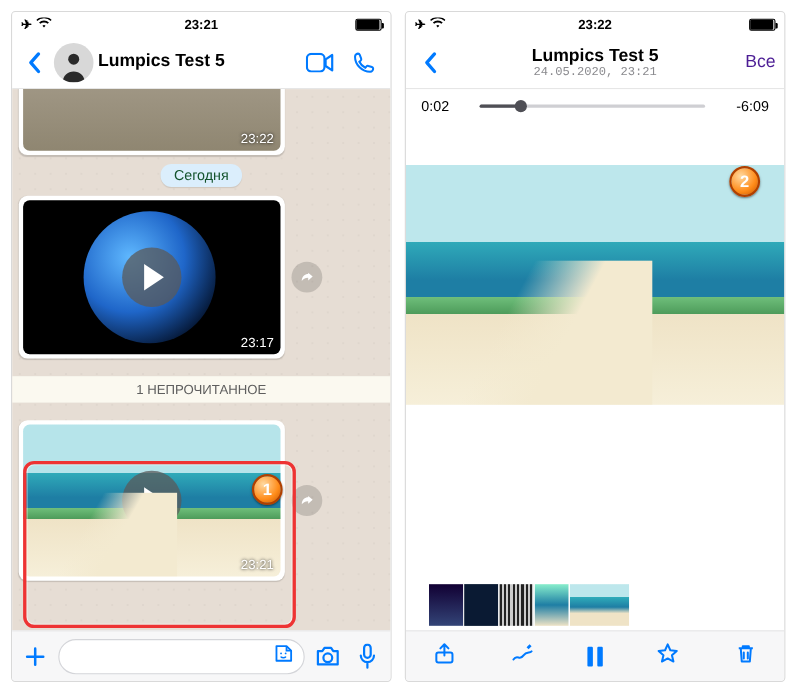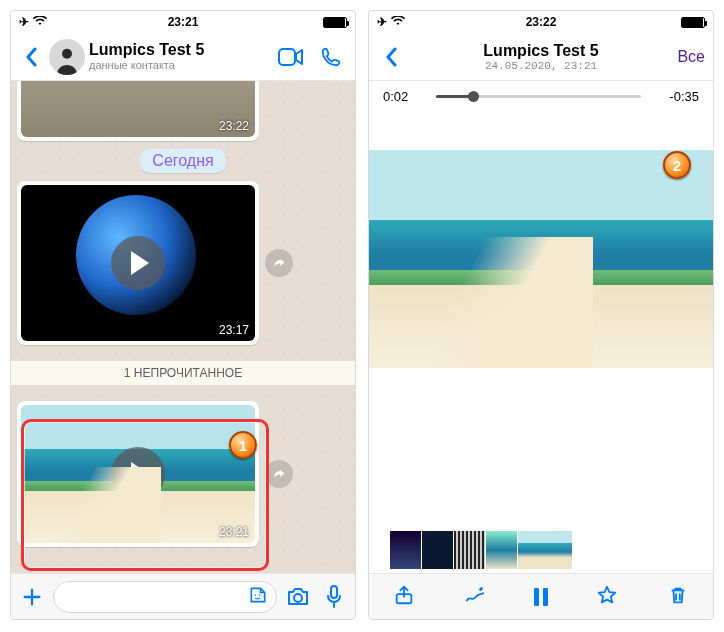--- a/index.html
+++ b/index.html
@@ -74,31 +74,31 @@
   .playbtn::after{
     content:""; border-left:18px solid #fff; border-top:12px solid transparent; border-bottom:12px solid transparent;
     margin-left:4px;
   }
   .fwd-circle {
     position:absolute; right:-34px; top:50%; margin-top:-14px;
     width:28px;height:28px;border-radius:50%; background:rgba(0,0,0,.15);
     display:flex;align-items:center;justify-content:center; color:#fff;
   }
   .date-chip {
-    margin:8px auto; background:#dbeefc; color:#8b5cf6; font-size:16px;
+    margin:8px auto; background:#dbeefc; color:#14532d; font-size:13px;
     padding:3px 12px; border-radius:10px; width:max-content;
     box-shadow:0 1px 1px rgba(0,0,0,.1);
   }
   .unread-bar {
     background:#fbf9f0; text-align:center; font-size:12px; color:#5e5e5e;
     padding:5px 0; margin:16px -6px;
   }
   
   .rock { height:88px; background:linear-gradient(#a89f8e,#8f8671); }
-  .earth { height:156px; background:#000; }
+  .earth { height:140px; background:#000; }
   .earth .globe{ width:120px;height:120px;border-radius:50%;
     background:radial-gradient(circle at 35% 35%, #5fb8ff 0%, #1f66c9 45%, #04142f 80%);
     position:absolute; left:55px; top:10px;
   }
   .beach { height:138px;
     background:linear-gradient(#b6e4ea 0%, #b6e4ea 32%, #2faab9 32%, #1e7ea4 48%, #1e7ea4 55%, #6fbf7b 55%, #4e9c5b 62%, #efe3c6 62%, #f6efd9 100%);
   }
   .beach::after{
     content:""; position:absolute; left:0; bottom:0; width:60%; height:55%;
     background:linear-gradient(120deg, transparent 40%, #f3ead0 60%);
@@ -190,21 +190,20 @@
         </svg>
     </div>
     <div class="avatar">
       <svg viewBox="0 0 24 24">
           <circle cx="12" cy="7" r="4" fill="#2a2a2a"></circle>
           <path d="M4 24c0-5 3.6-8 8-8s8 3 8 8" fill="#2a2a2a"></path>
         </svg>
     </div>
     <div class="title-col">
       <div class="chat-title">Lumpics Test 5</div>
-      <div class="chat-sub">данные контакта</div>
     </div>
     <div class="hdr-icon">
       <svg width="26" height="18" viewBox="0 0 26 18">
           <rect x="1" y="1" width="16" height="16" rx="4" fill="none" stroke="#007aff" stroke-width="2"></rect>
           <path d="M18 6l6-4v14l-6-4z" fill="none" stroke="#007aff" stroke-width="2" stroke-linejoin="round"></path>
         </svg>
     </div>
     <div class="hdr-icon">
       <svg width="22" height="22" viewBox="0 0 24 24">
           <path d="M6 3c-1 0-3 1-3 3 0 8 7 15 15 15 2 0 3-2 3-3 0-.8-.5-1.4-1.3-1.7l-3.4-1.1c-.8-.3-1.6 0-2.1.6l-1 1.2a12 12 0 01-5.9-5.9l1.2-1c.6-.5.9-1.3.6-2.1L7.7 4.3C7.4 3.5 6.8 3 6 3z" fill="none" stroke="#007aff" stroke-width="2"></path>
@@ -314,21 +313,21 @@
     </div>
     <div class="viewer-all">Все</div>
   </div>
 
   <div class="scrubber">
     <span>0:02</span>
     <div class="track">
       <div class="prog"></div>
         <div class="knob"></div>
     </div>
-    <span>-0:35</span>
+    <span>-6:09</span>
   </div>
 
   <div class="big-media"></div>
 
   <div class="callout" style="right:22px; top:140px;">2</div>
 
   <div class="filmstrip">
     <div class="fcell" style="background:linear-gradient(#103,#347);"></div>
     <div class="fcell" style="background:#0a1a33;"></div>
     <div class="fcell" style="background:repeating-linear-gradient(90deg,#222 0 2px,#ccc 2px 4px);"></div>

